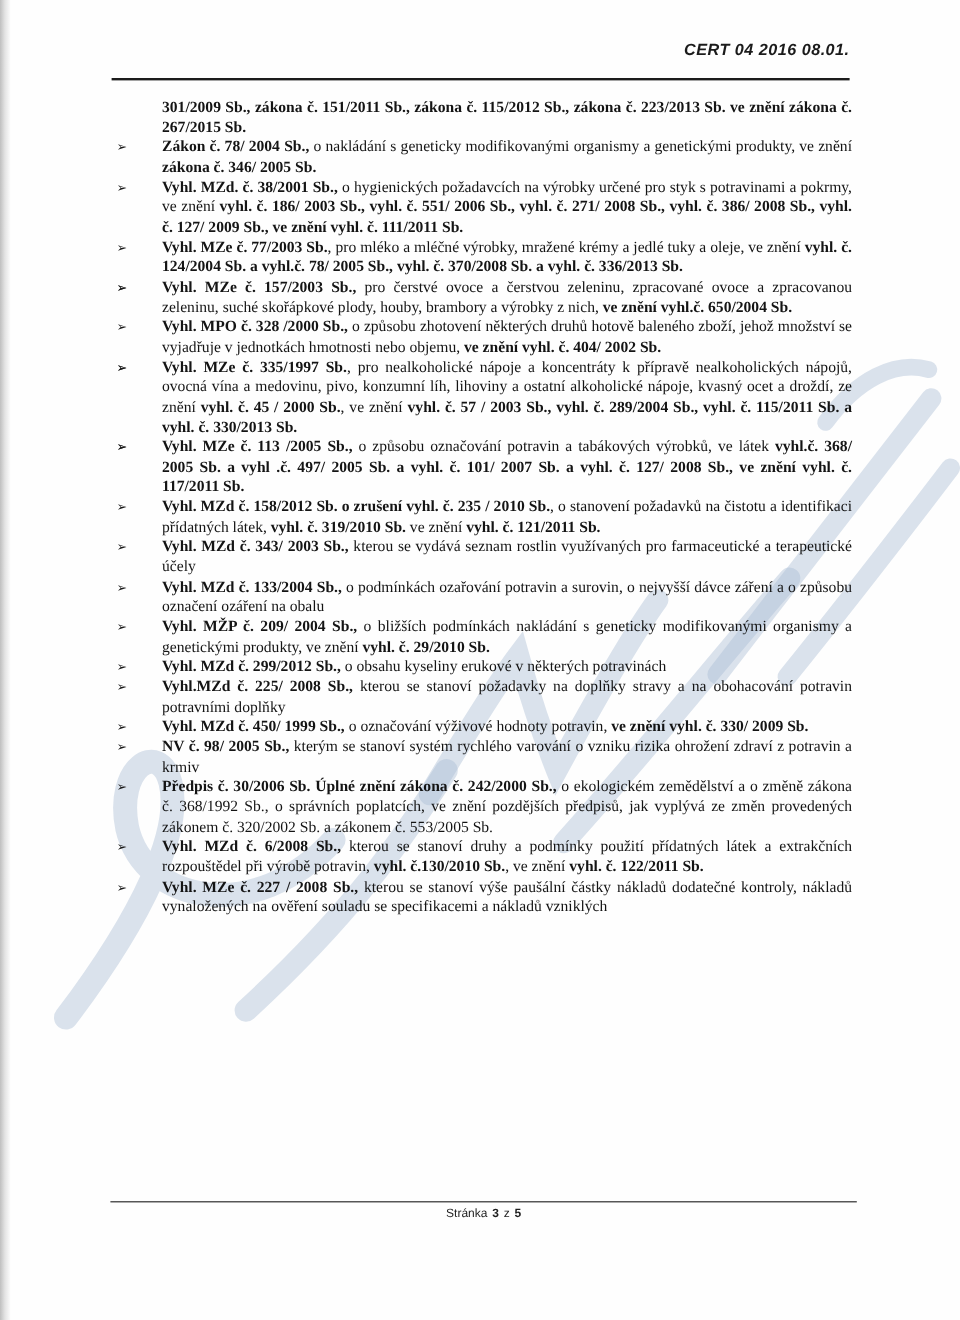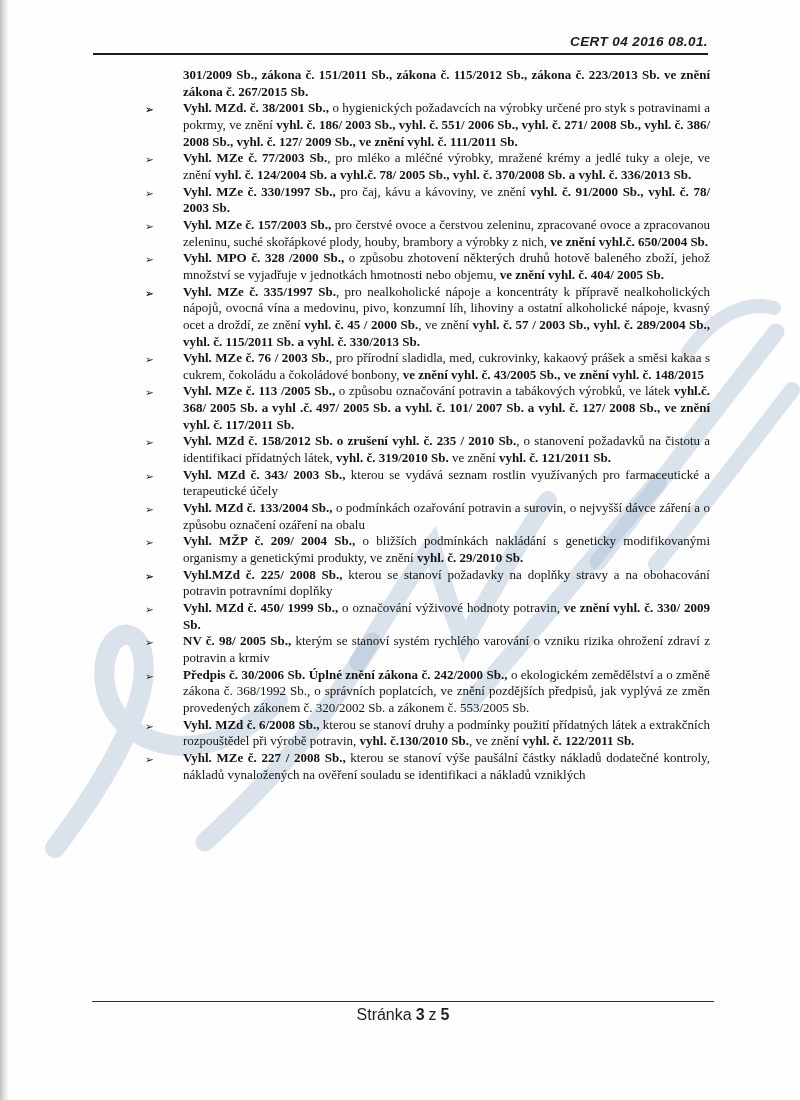--- a/index.html
+++ b/index.html
@@ -10,35 +10,35 @@
   .edge-shadow{
     position:absolute;left:0;top:0;bottom:0;width:9px;z-index:2;
     background:linear-gradient(to right,#bfbfbf 0%,#e3e3e3 45%,rgba(255,255,255,0) 100%);
   }
   .watermark{position:absolute;left:0;top:0;z-index:0;pointer-events:none;}
   .layer{position:relative;z-index:1;}
   .header{position:absolute;left:93px;right:92px;top:34px;}
   .header-code{
     text-align:right;font-family:"Liberation Sans",sans-serif;
     font-style:italic;font-weight:700;font-size:13.5px;letter-spacing:.4px;
-    padding-bottom:4px;color:#1b1b1b;
+    padding-bottom:16px;color:#1b1b1b;
   }
   .header-rule{border-bottom:2.2px solid #1c1c1c;}
-  .main{position:absolute;left:93px;right:90px;top:67px;font-size:13px;line-height:16.65px;margin-left:48px;}
+  .main{position:absolute;left:93px;right:90px;top:81px;font-size:13px;line-height:16.65px;}
   .intro{margin:0 0 0 42px;font-weight:bold;text-align:justify;}
   .list{margin-top:0;}
   .item{position:relative;padding-left:42px;text-align:justify;}
   .bullet{
     position:absolute;left:4px;top:1px;font-family:"DejaVu Sans",sans-serif;
     font-size:10.5px;color:#1a1a1a;
   }
   .b{font-weight:bold;}
   .footer{position:absolute;left:92px;right:86px;top:1001px;border-top:1.6px solid #2e2e2e;}
   .footer-text{
-    text-align:center;font-family:"Liberation Sans",sans-serif;font-size:16px;
+    text-align:center;font-family:"Liberation Sans",sans-serif;font-size:10px;
     padding-top:4px;color:#1e1e1e;
   }
   .footer-text span{margin:0 2px;}
 </style>
 </head>
 <body>
 
 <div class="page">
 
   <svg class="watermark" width="800" height="1100" viewBox="0 0 800 1100" aria-hidden="true">
@@ -57,41 +57,41 @@
 
   <div class="layer">
     <div class="header">
       <div class="header-code">CERT 04 2016 08.01.</div>
       <div class="header-rule"></div>
     </div>
 
     <div class="main">
       <p class="intro">301/2009 Sb., zákona č. 151/2011 Sb., zákona č. 115/2012 Sb., zákona č. 223/2013 Sb. ve znění zákona č. 267/2015 Sb.</p>
       <div class="list">
-          <div class="item"><span class="bullet">➢</span></div>
+          <div class="item"><span class="bullet">➢</span><span><span class="b">Zákon č. 78/ 2004 Sb.,</span><span> o nakládání s geneticky modifikovanými organismy a genetickými produkty, ve znění </span><span class="b">zákona č. 346/ 2005 Sb.</span></span></div>
           <div class="item"><span class="bullet">➢</span><span><span class="b">Vyhl. MZd. č. 38/2001 Sb.,</span><span> o hygienických požadavcích na výrobky určené pro styk s potravinami a pokrmy, ve znění </span><span class="b">vyhl. č. 186/ 2003 Sb., vyhl. č. 551/ 2006 Sb., vyhl. č. 271/ 2008 Sb., vyhl. č. 386/ 2008 Sb., vyhl. č. 127/ 2009 Sb., ve znění vyhl. č. 111/2011 Sb.</span></span></div>
           <div class="item"><span class="bullet">➢</span><span><span class="b">Vyhl. MZe č. 77/2003 Sb.</span><span>, pro mléko a mléčné výrobky, mražené krémy a jedlé tuky a oleje, ve znění </span><span class="b">vyhl. č. 124/2004 Sb. a vyhl.č. 78/ 2005 Sb., vyhl. č. 370/2008 Sb. a vyhl. č. 336/2013 Sb.</span></span></div>
-          <div class="item"><span class="bullet">➢</span><span><span class="b">Vyhl. MZe č. 330/1997 Sb.,</span><span> pro čaj, kávu a kávoviny, ve znění </span><span class="b">vyhl. č. 91/2000 Sb., vyhl. č. 78/ 2003 Sb.</span></span></div>
+          <div class="item"><span class="bullet">➢</span></div>
           <div class="item"><span class="bullet">➢</span><span><span class="b">Vyhl. MZe č. 157/2003 Sb.,</span><span> pro čerstvé ovoce a čerstvou zeleninu, zpracované ovoce a zpracovanou zeleninu, suché skořápkové plody, houby, brambory a výrobky z nich, </span><span class="b">ve znění vyhl.č. 650/2004 Sb.</span></span></div>
-          <div class="item"><span class="bullet">➢</span><span><span class="b">Vyhl. MPO č. 328 /2000 Sb.,</span><span> o způsobu zhotovení některých druhů hotově baleného zboží, jehož množství se vyjadřuje v jednotkách hmotnosti nebo objemu, </span><span class="b">ve znění vyhl. č. 404/ 2005 Sb.</span></span></div>
+          <div class="item"><span class="bullet">➢</span><span><span class="b">Vyhl. MPO č. 328 /2000 Sb.,</span><span> o způsobu zhotovení některých druhů hotově baleného zboží, jehož množství se vyjadřuje v jednotkách hmotnosti nebo objemu, </span><span class="b">ve znění vyhl. č. 404/ 2002 Sb.</span></span></div>
           <div class="item"><span class="bullet">➢</span></div>
           <div class="item"><span class="bullet">➢</span><span><span class="b">Vyhl. MZe č. 335/1997 Sb.</span><span>, pro nealkoholické nápoje a koncentráty k přípravě nealkoholických nápojů, ovocná vína a medovinu, pivo, konzumní líh, lihoviny a ostatní alkoholické nápoje, kvasný ocet a droždí, ze znění </span><span class="b">vyhl. č. 45 / 2000 Sb.</span><span>, ve znění </span><span class="b">vyhl. č. 57 / 2003 Sb., vyhl. č. 289/2004 Sb., vyhl. č. 115/2011 Sb. a vyhl. č. 330/2013 Sb.</span></span></div>
-          <div class="item"><span class="bullet">➢</span><span><span class="b">Vyhl. MZe č. 76 / 2003 Sb.</span><span>, pro přírodní sladidla, med, cukrovinky, kakaový prášek a směsi kakaa s cukrem, čokoládu a čokoládové bonbony, </span><span class="b">ve znění vyhl. č. 43/2005 Sb., ve znění vyhl. č. 148/2015</span></span></div>
+          <div class="item"><span class="bullet">➢</span></div>
           <div class="item"><span class="bullet">➢</span><span><span class="b">Vyhl. MZe č. 113 /2005 Sb.,</span><span> o způsobu označování potravin a tabákových výrobků, ve látek </span><span class="b">vyhl.č. 368/ 2005 Sb. a vyhl .č. 497/ 2005 Sb. a vyhl. č. 101/ 2007 Sb. a vyhl. č. 127/ 2008 Sb., ve znění vyhl. č. 117/2011 Sb.</span></span></div>
           <div class="item"><span class="bullet">➢</span><span><span class="b">Vyhl. MZd č. 158/2012 Sb. o zrušení vyhl. č. 235 / 2010 Sb.</span><span>, o stanovení požadavků na čistotu a identifikaci přídatných látek, </span><span class="b">vyhl. č. 319/2010 Sb.</span><span> ve znění </span><span class="b">vyhl. č. 121/2011 Sb.</span></span></div>
           <div class="item"><span class="bullet">➢</span><span><span class="b">Vyhl. MZd č. 343/ 2003 Sb.,</span><span> kterou se vydává seznam rostlin využívaných pro farmaceutické a terapeutické účely</span></span></div>
           <div class="item"><span class="bullet">➢</span><span><span class="b">Vyhl. MZd č. 133/2004 Sb.,</span><span> o podmínkách ozařování potravin a surovin, o nejvyšší dávce záření a o způsobu označení ozáření na obalu</span></span></div>
           <div class="item"><span class="bullet">➢</span><span><span class="b">Vyhl. MŽP č. 209/ 2004 Sb.,</span><span> o bližších podmínkách nakládání s geneticky modifikovanými organismy a genetickými produkty, ve znění </span><span class="b">vyhl. č. 29/2010 Sb.</span></span></div>
-          <div class="item"><span class="bullet">➢</span></div>
+          <div class="item"><span class="bullet">➢</span><span><span class="b">Vyhl. MZd č. 299/2012 Sb.,</span><span> o obsahu kyseliny erukové v některých potravinách</span></span></div>
           <div class="item"><span class="bullet">➢</span><span><span class="b">Vyhl.MZd č. 225/ 2008 Sb.,</span><span> kterou se stanoví požadavky na doplňky stravy a na obohacování potravin potravními doplňky</span></span></div>
           <div class="item"><span class="bullet">➢</span><span><span class="b">Vyhl. MZd č. 450/ 1999 Sb.,</span><span> o označování výživové hodnoty potravin, </span><span class="b">ve znění vyhl. č. 330/ 2009 Sb.</span></span></div>
           <div class="item"><span class="bullet">➢</span><span><span class="b">NV č. 98/ 2005 Sb.,</span><span> kterým se stanoví systém rychlého varování o vzniku rizika ohrožení zdraví z potravin a krmiv</span></span></div>
           <div class="item"><span class="bullet">➢</span><span><span class="b">Předpis č. 30/2006 Sb. Úplné znění zákona č. 242/2000 Sb.,</span><span> o ekologickém zemědělství a o změně zákona č. 368/1992 Sb., o správních poplatcích, ve znění pozdějších předpisů, jak vyplývá ze změn provedených zákonem č. 320/2002 Sb. a zákonem č. 553/2005 Sb.</span></span></div>
           <div class="item"><span class="bullet">➢</span><span><span class="b">Vyhl. MZd č. 6/2008 Sb.,</span><span> kterou se stanoví druhy a podmínky použití přídatných látek a extrakčních rozpouštědel při výrobě potravin, </span><span class="b">vyhl. č.130/2010 Sb.</span><span>, ve znění </span><span class="b">vyhl. č. 122/2011 Sb.</span></span></div>
-          <div class="item"><span class="bullet">➢</span><span><span class="b">Vyhl. MZe č. 227 / 2008 Sb.,</span><span> kterou se stanoví výše paušální částky nákladů dodatečné kontroly, nákladů vynaložených na ověření souladu se identifikaci a nákladů vzniklých</span></span></div>
+          <div class="item"><span class="bullet">➢</span><span><span class="b">Vyhl. MZe č. 227 / 2008 Sb.,</span><span> kterou se stanoví výše paušální částky nákladů dodatečné kontroly, nákladů vynaložených na ověření souladu se specifikacemi a nákladů vzniklých</span></span></div>
         </div>
     </div>
 
     <div class="footer">
       <div class="footer-text"><span>Stránka</span><span class="b">3</span><span>z</span><span class="b">5</span></div>
     </div>
   </div>
 
 </div>
 

